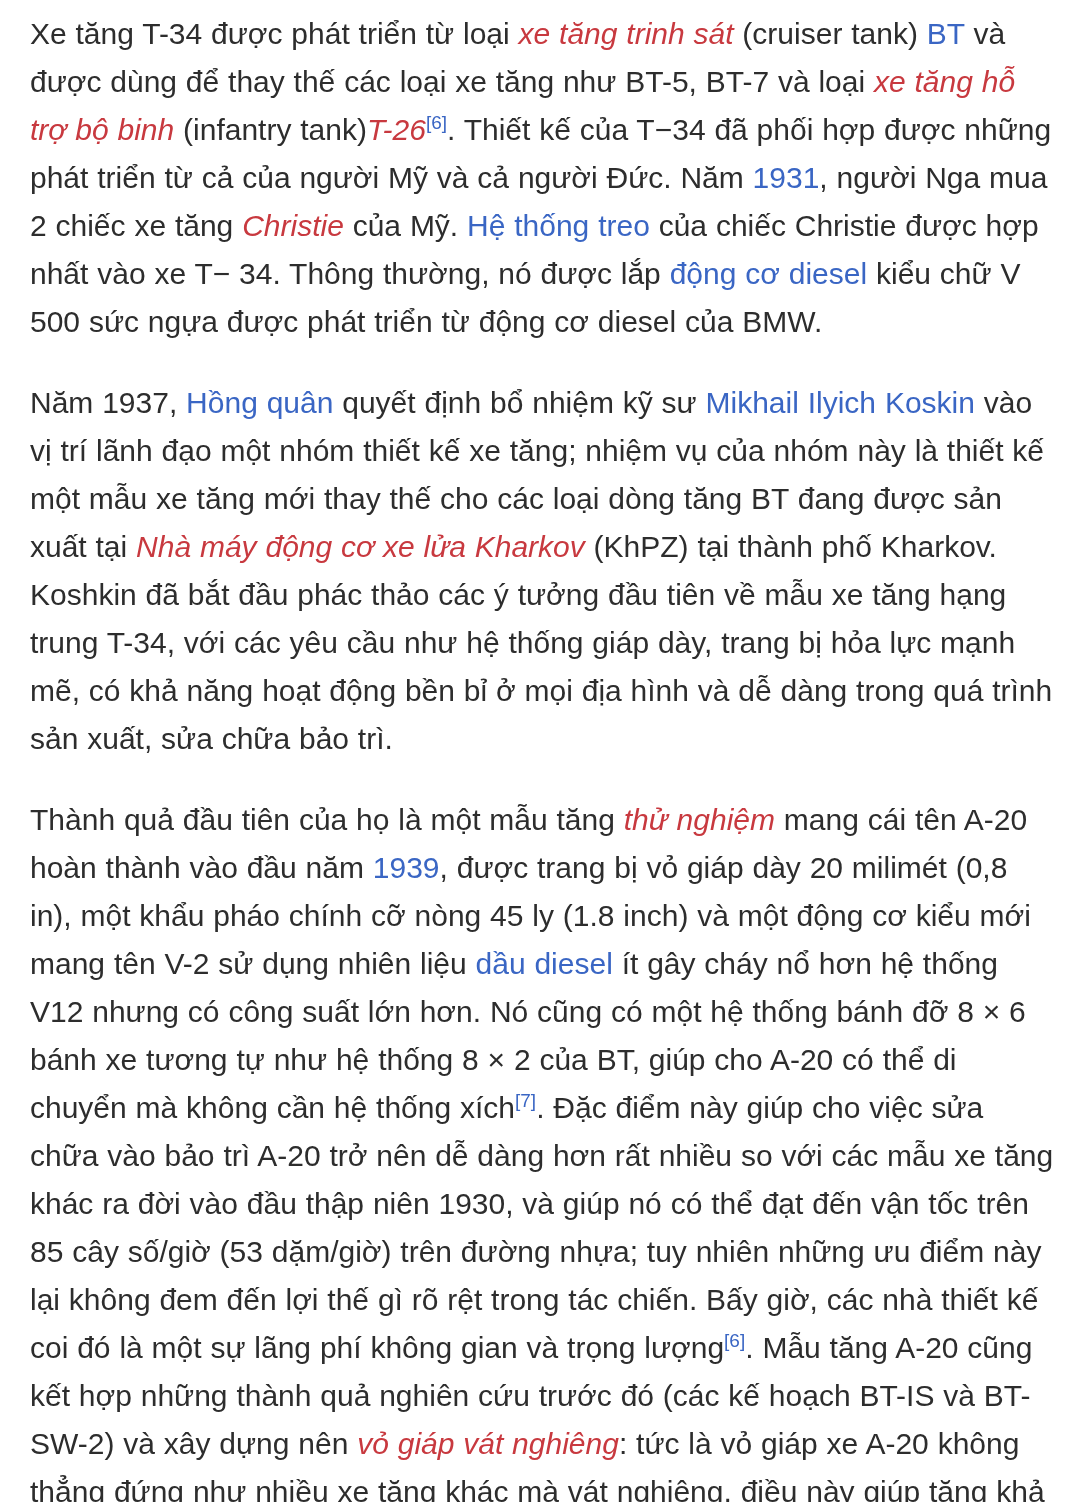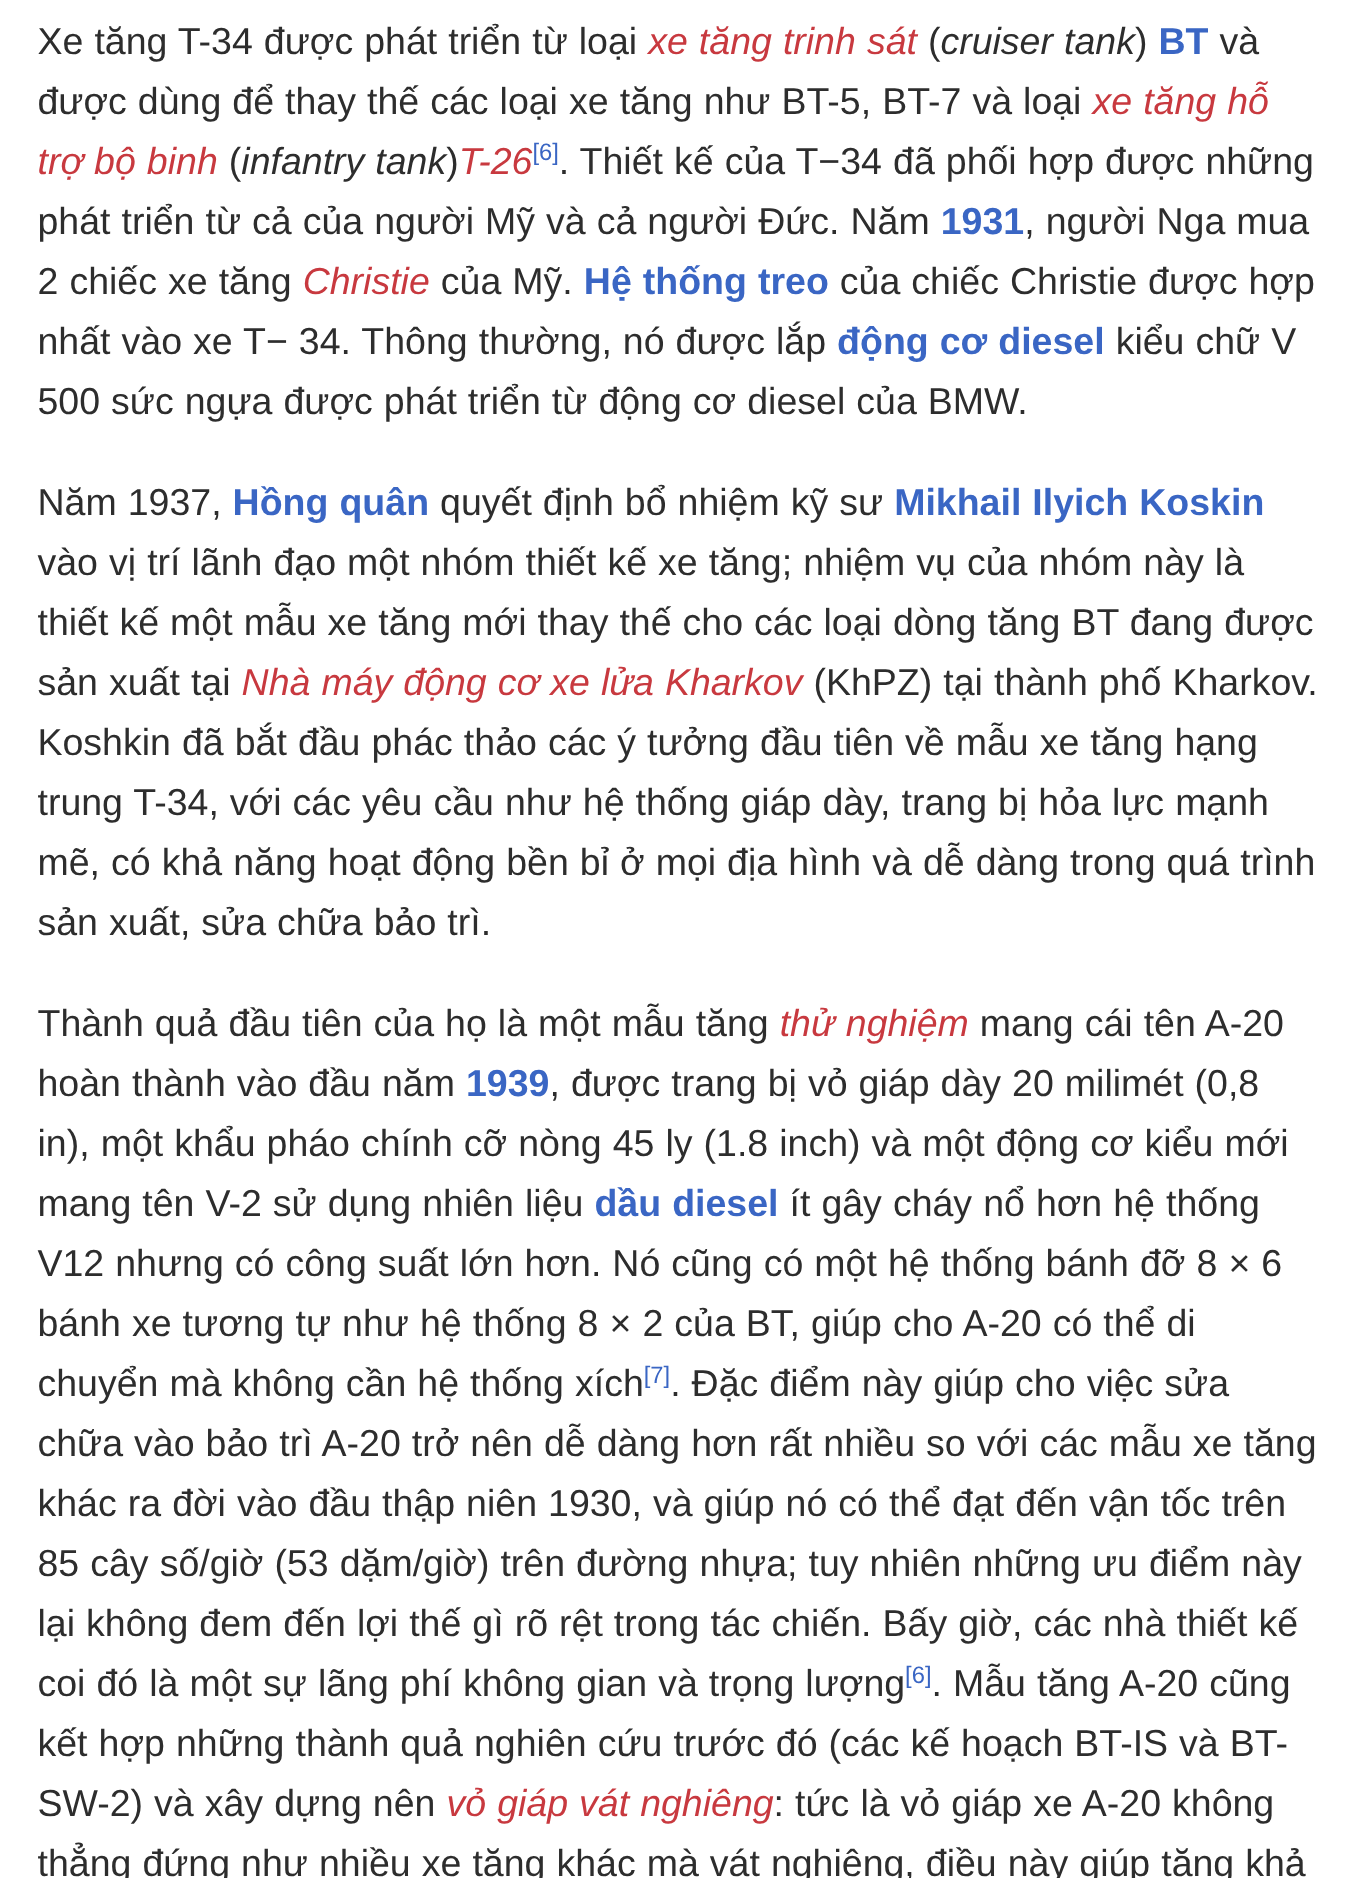--- a/index.html
+++ b/index.html
@@ -24,22 +24,22 @@
     font-size:30px;
     line-height:48px;
     text-align:left;
     word-spacing:0.5px;
   }
   .para{
     margin:0 0 33px 0;
   }
   .para:last-child{margin-bottom:0;}
   .seg-plain{color:var(--text);}
-  .seg-italic{color:var(--text);font-style:italic;}
-  .seg-blue{color:var(--blue);cursor:pointer;font-weight:bold;}
+  .seg-italic{color:var(--text);}
+  .seg-blue{color:var(--blue);cursor:pointer;}
   .seg-red{color:var(--red);cursor:pointer;font-style:italic;}
   sup.ref{
     color:var(--blue);
     font-size:19px;
     line-height:0;
     vertical-align:super;
     cursor:pointer;
   }
 </style>
 </head>

